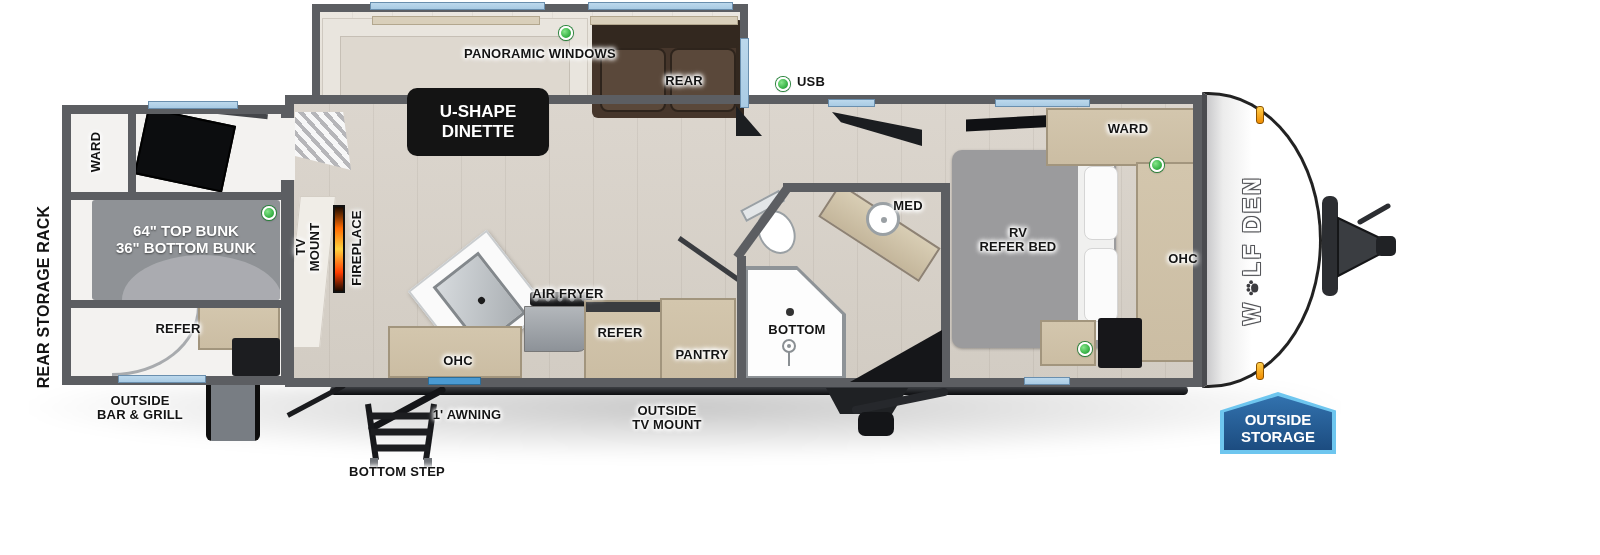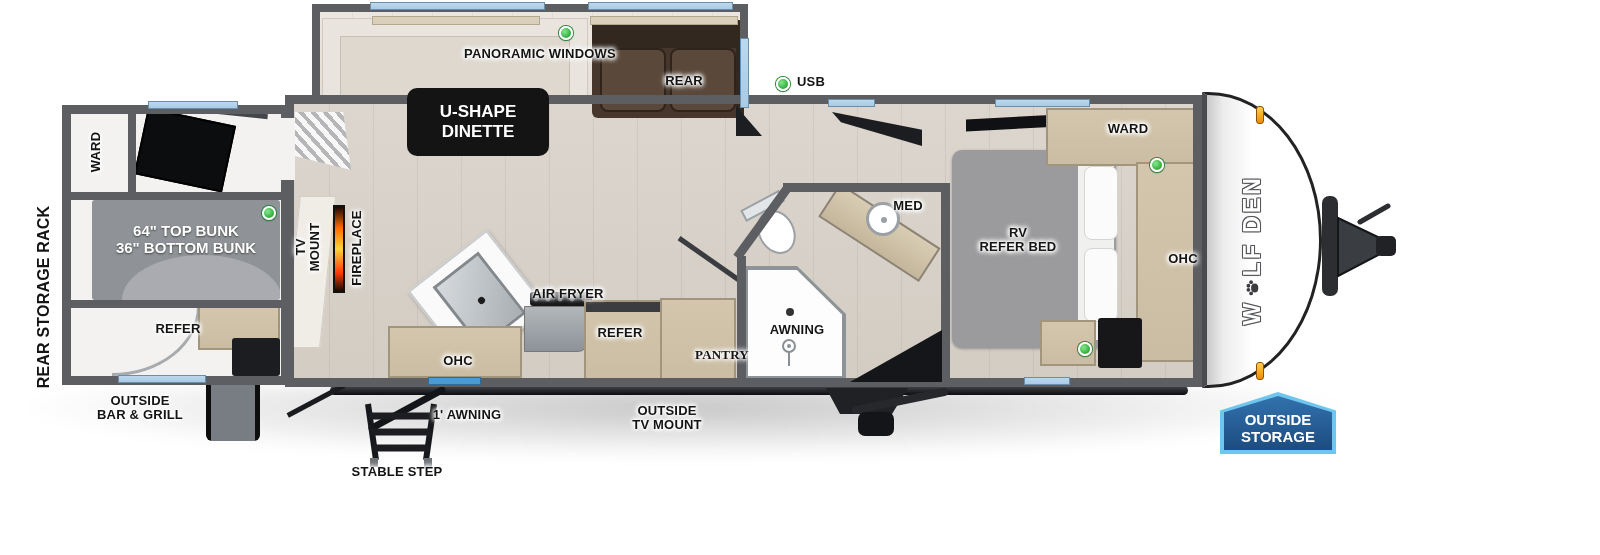--- a/index.html
+++ b/index.html
@@ -235,23 +235,23 @@
   <div class="a z4 lbl v lbl-sm" style="left:37px;top:144px;width:120px;height:16px;">WARD</div>
   <div class="a z4 lbl" style="left:143px;top:322px;width:70px;">REFER</div>
 
   <div class="a z4 lbl v lbl-sm" style="left:251px;top:230px;width:120px;height:34px;">TV
 MOUNT</div>
   <div class="a z4 lbl v lbl-sm" style="left:298px;top:240px;width:120px;height:16px;">FIREPLACE</div>
 
   <div class="a z4 lbl" style="left:508px;top:287px;width:120px;">AIR FRYER</div>
   <div class="a z4 lbl" style="left:428px;top:354px;width:60px;">OHC</div>
   <div class="a z4 lbl" style="left:585px;top:326px;width:70px;">REFER</div>
-  <div class="a z4 lbl" style="left:682px;top:348px;width:80px;font-family:Liberation Serif, serif;">PANTRY</div>
-  <div class="a z4 lbl" style="left:757px;top:323px;width:80px;">AWNING</div>
+  <div class="a z4 lbl" style="left:662px;top:348px;width:80px;">PANTRY</div>
+  <div class="a z4 lbl" style="left:757px;top:323px;width:80px;">BOTTOM</div>
 
   <div class="a z4 lbl" style="left:70px;top:394px;width:140px;">OUTSIDE
 BAR &amp; GRILL</div>
   <div class="a z4 lbl" style="left:407px;top:408px;width:120px;">1' AWNING</div>
   <div class="a z4 lbl" style="left:597px;top:404px;width:140px;">OUTSIDE
 TV MOUNT</div>
-  <div class="a z4 lbl" style="left:337px;top:465px;width:120px;">STABLE STEP</div>
+  <div class="a z4 lbl" style="left:337px;top:465px;width:120px;">BOTTOM STEP</div>
 
 </div>
 
 </body></html>

